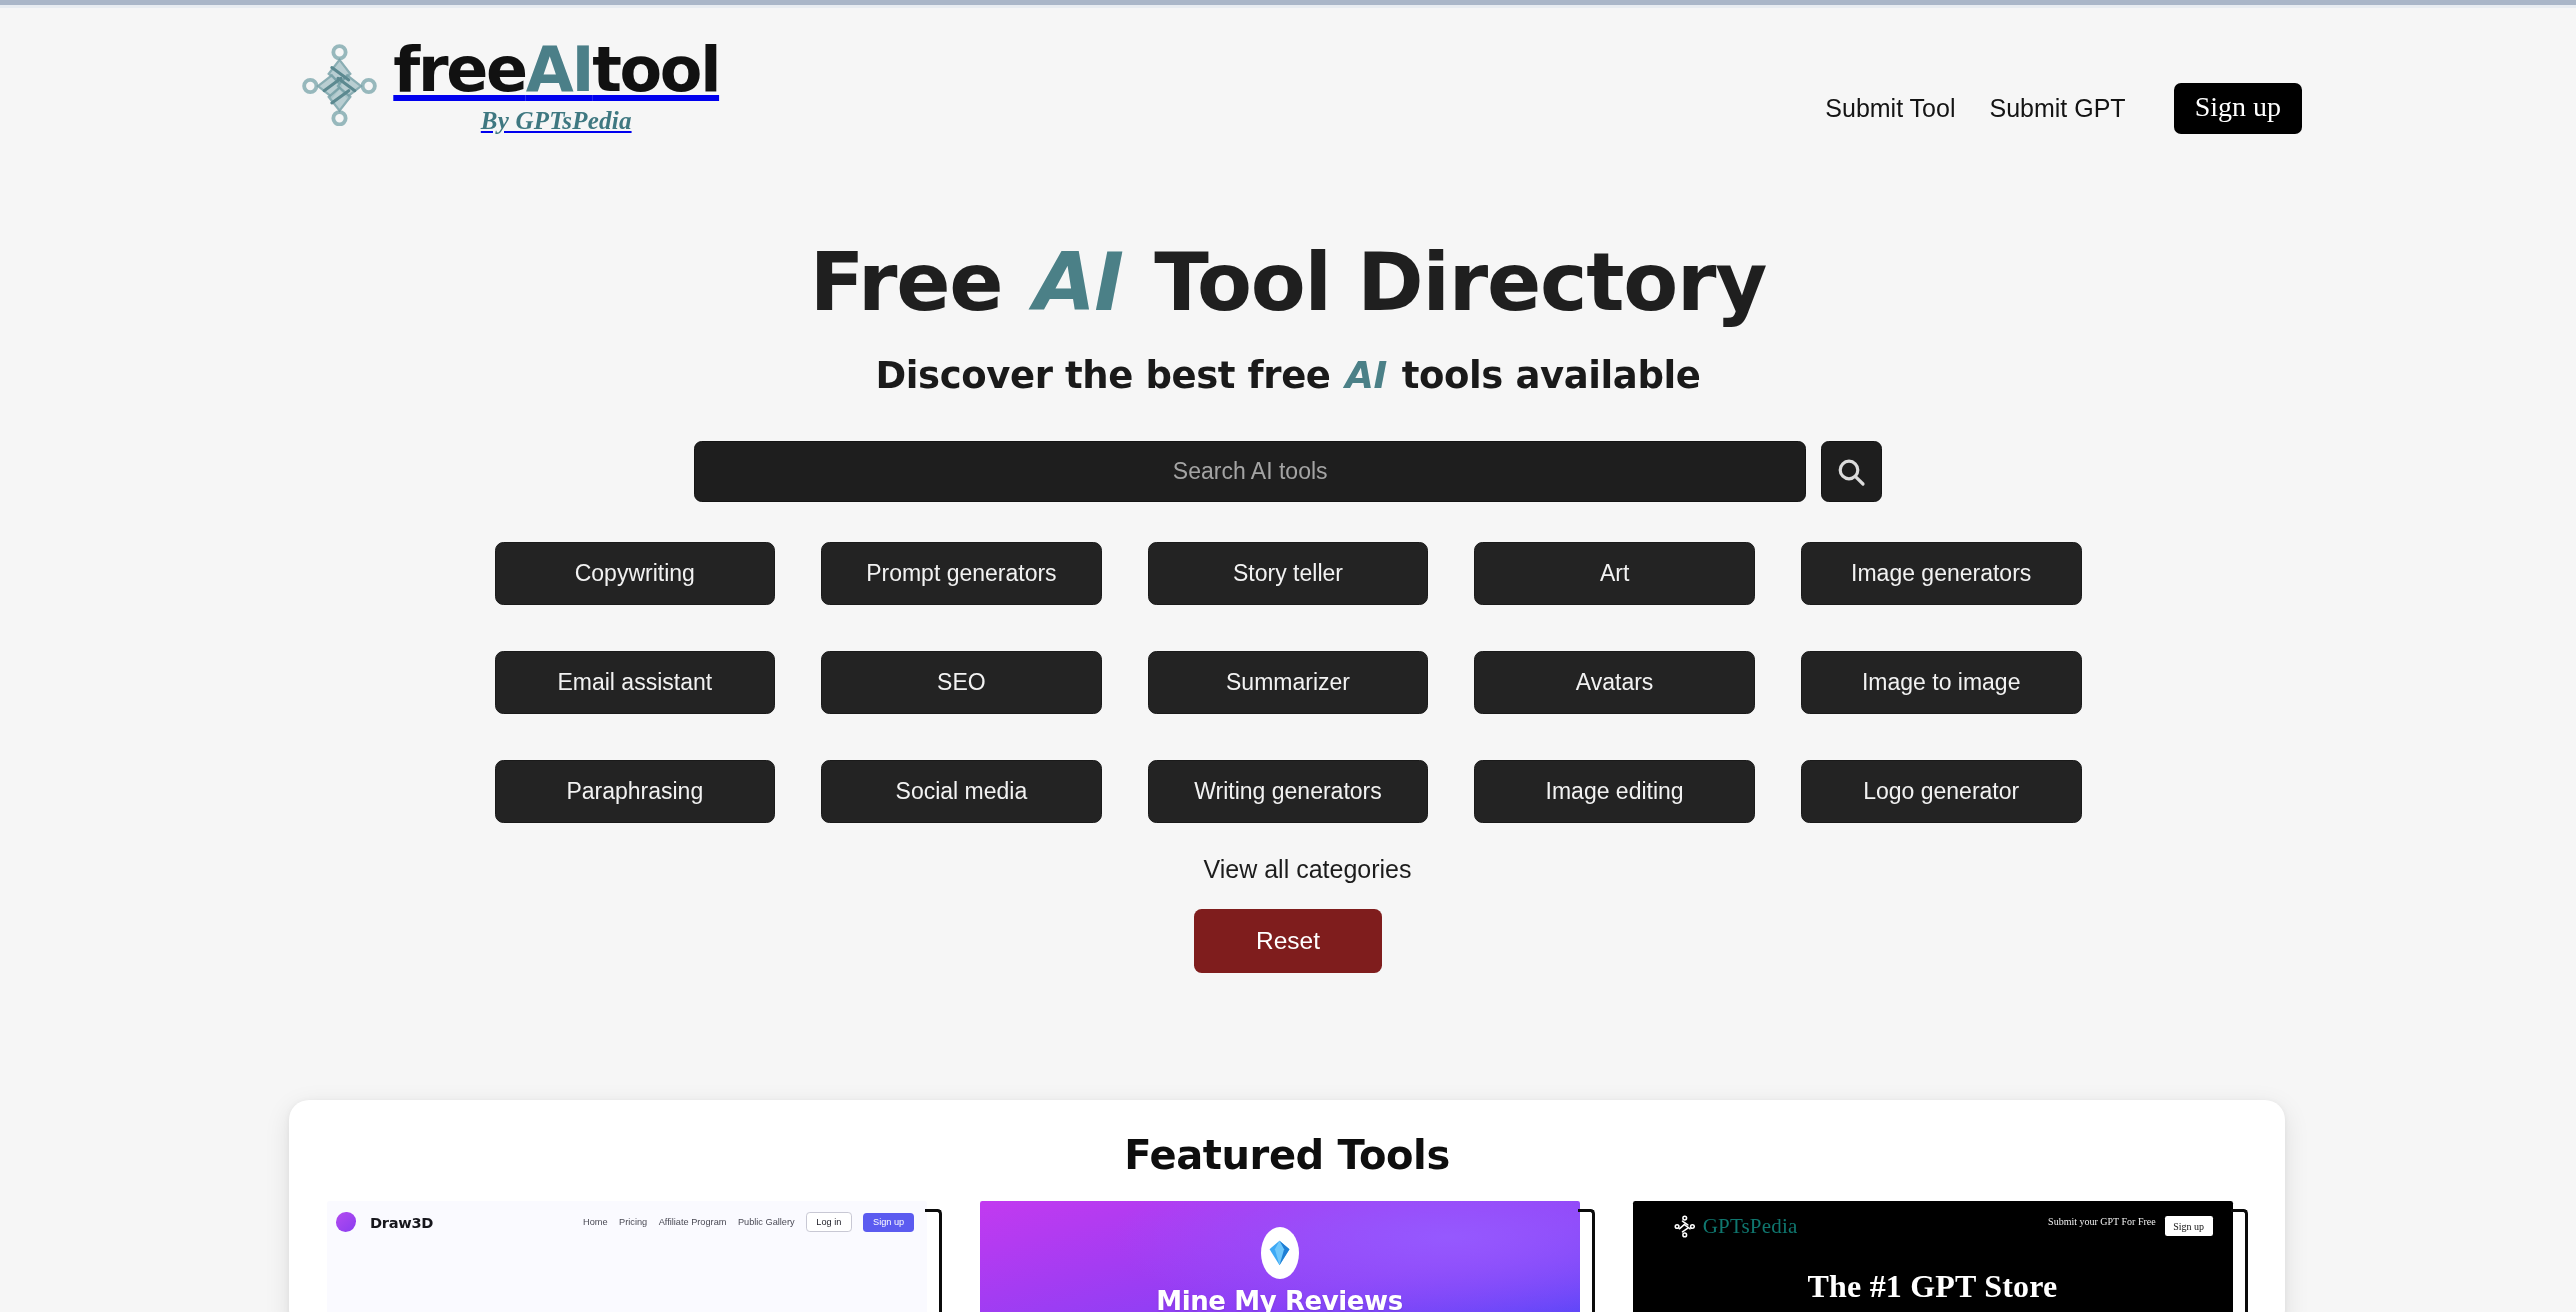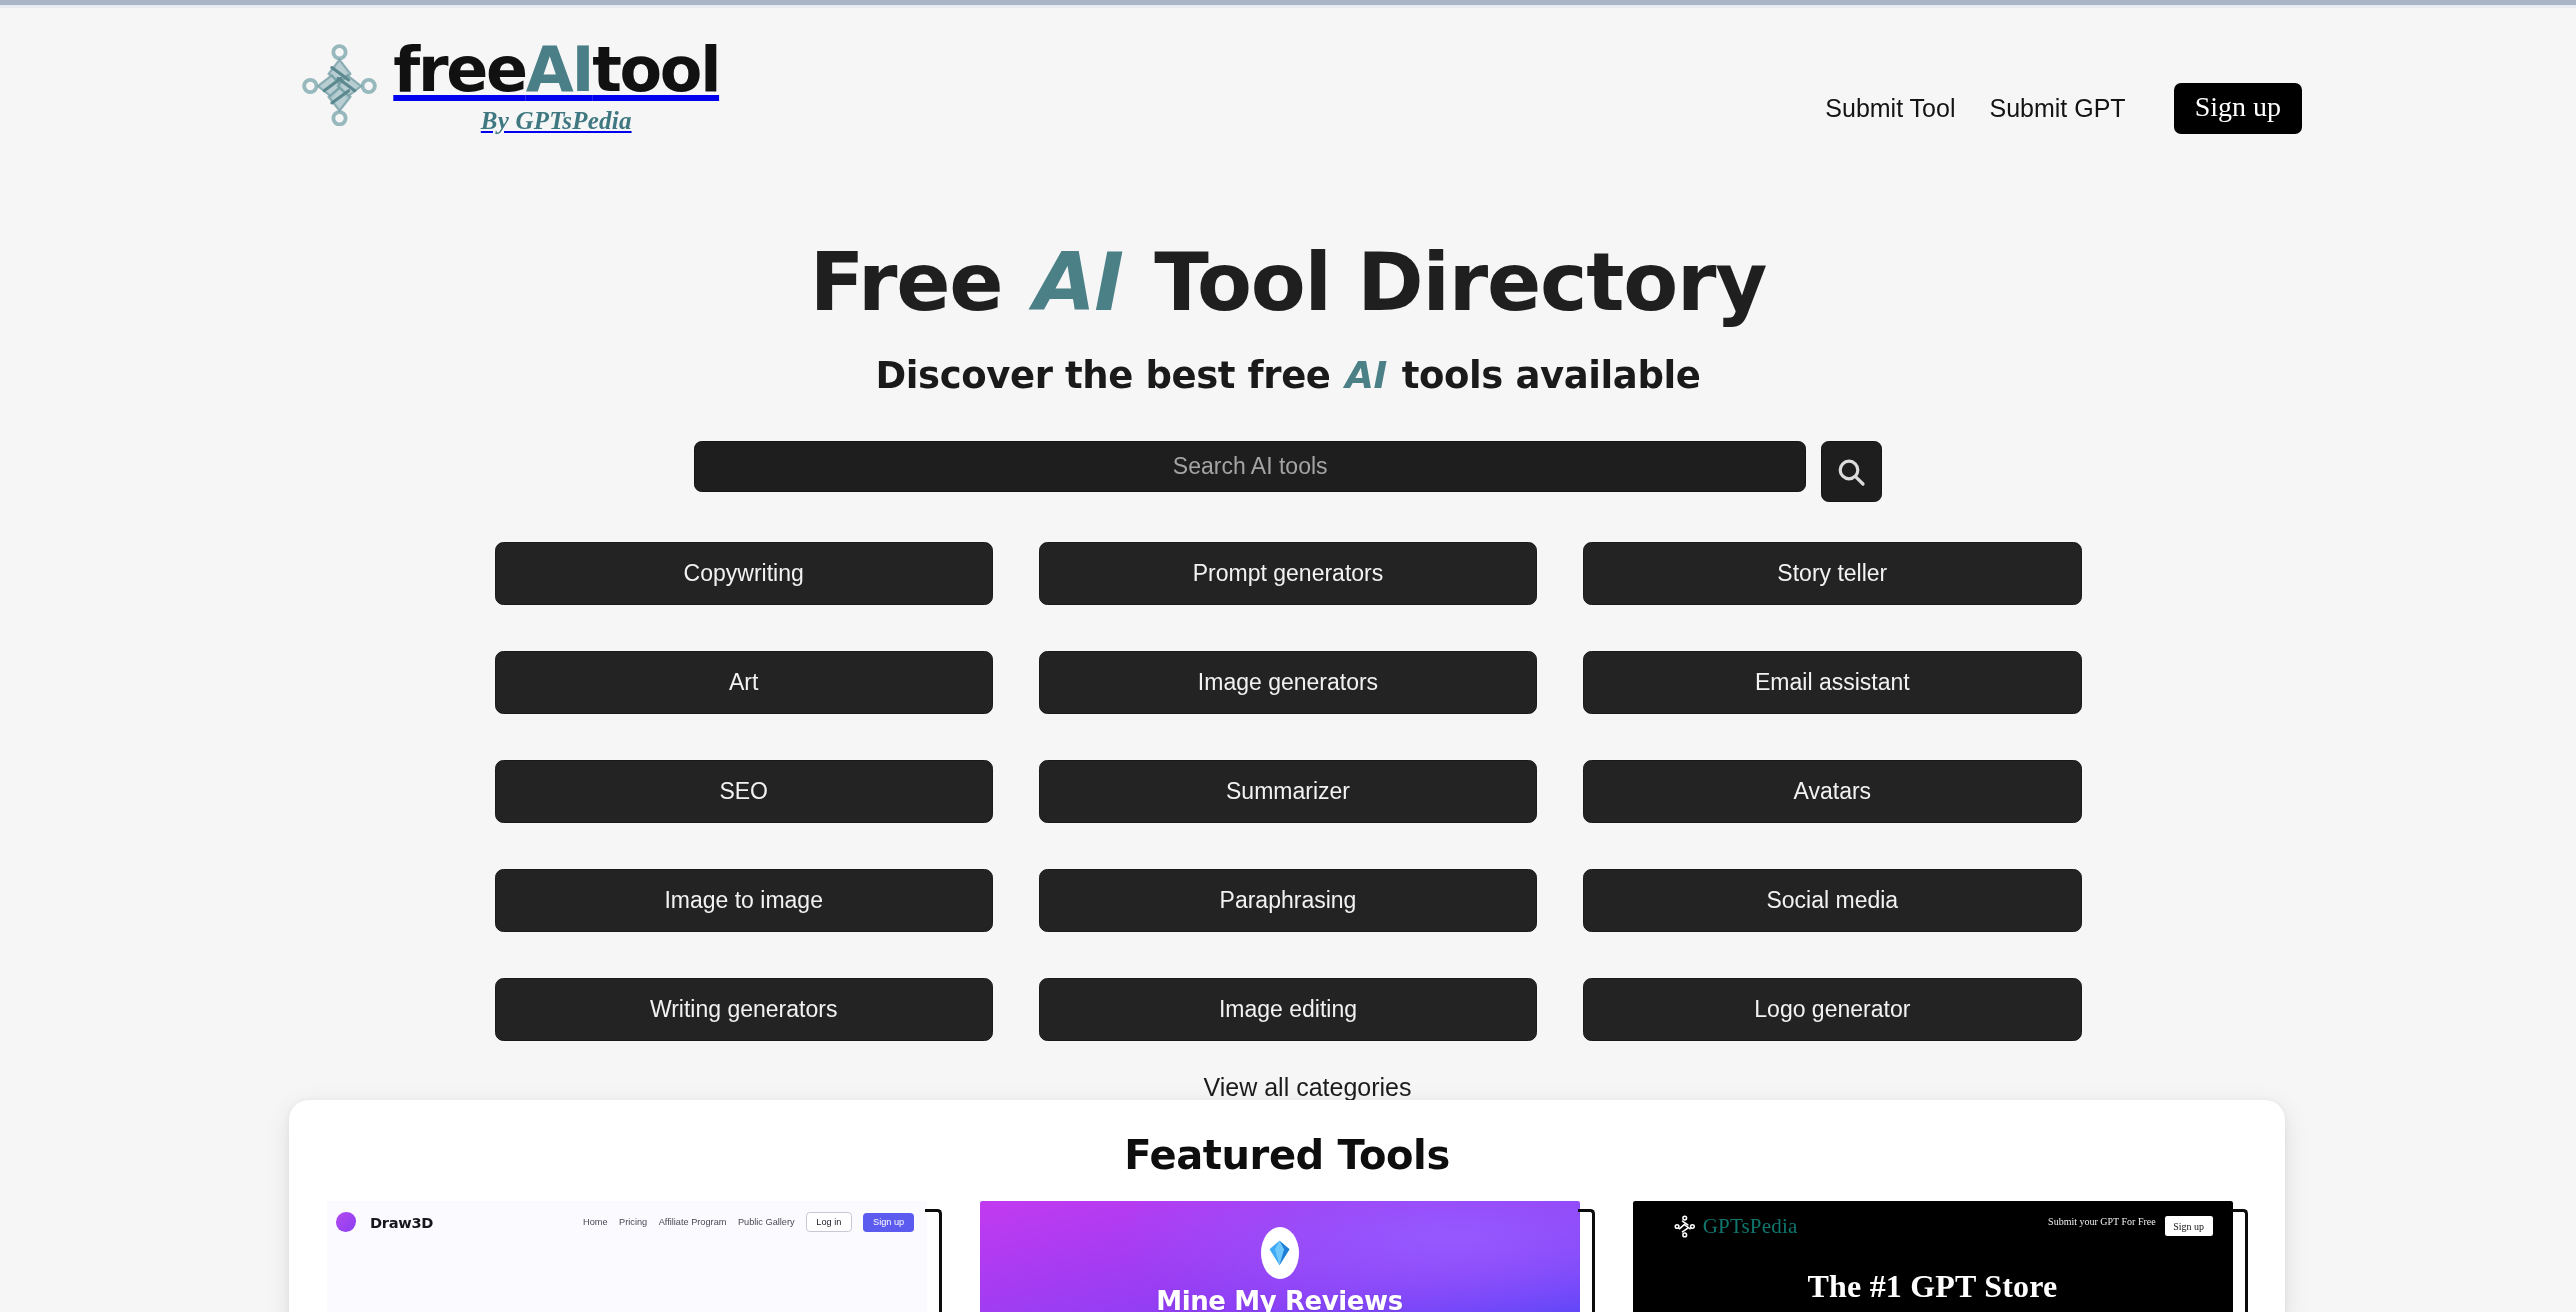--- a/index.html
+++ b/index.html
@@ -162,21 +162,21 @@
   .search-row {
     display: flex;
     justify-content: center;
     align-items: stretch;
     gap: 14.6px;
     margin-top: 44px;
   }
 
   .search-input {
     width: 1112px;
-    height: 51px;
+    height: 61px;
     background: #1e1e1e;
     border: 0.8px solid #141414;
     border-radius: 7.7px;
     color: #e6e6e6;
     font-size: 23px;
     text-align: center;
     font-family: "Liberation Sans", sans-serif;
     outline: none;
   }
   .search-input::placeholder { color: #a4a4a4; }
@@ -192,21 +192,21 @@
     justify-content: center;
     cursor: pointer;
   }
   .search-btn svg { width: 32px; height: 32px; }
 
   
   .cat-grid {
     width: 1587px;
     margin: 40px auto 0;
     display: grid;
-    grid-template-columns: repeat(3, 1fr);
+    grid-template-columns: repeat(5, 1fr);
     column-gap: 11.5px;
     row-gap: 11.5px;
     gap: 46px;
   }
 
   .cat-btn {
     height: 63px;
     background: #232323;
     border: 0.8px solid #1a1a1a;
     border-radius: 8.4px;

